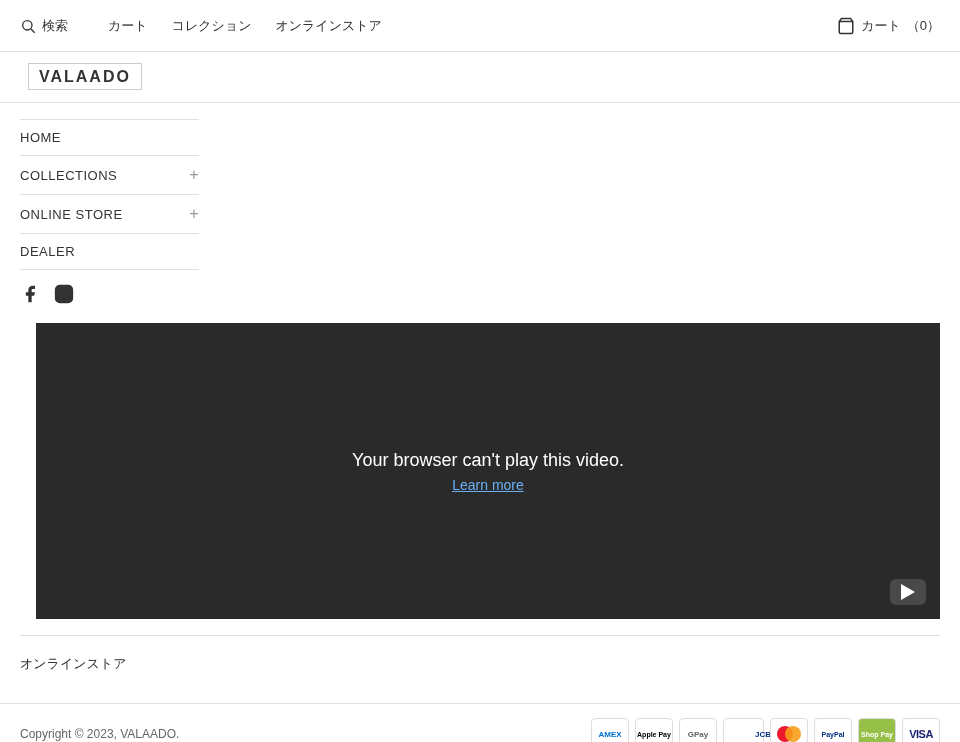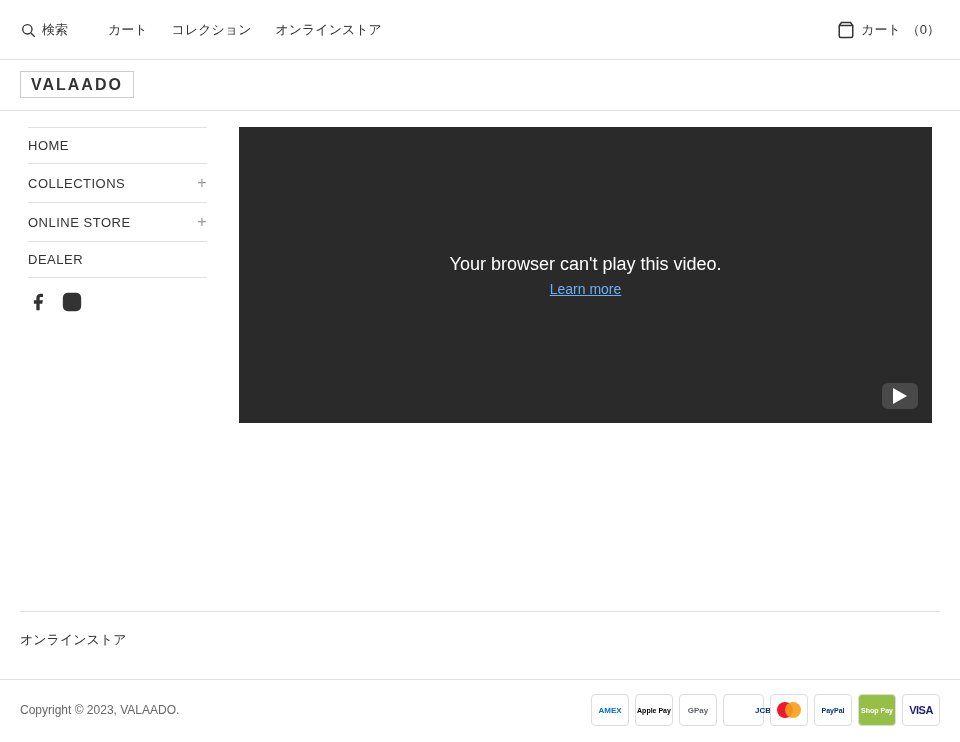--- a/index.html
+++ b/index.html
@@ -4,21 +4,21 @@
   <style>
     * { box-sizing: border-box; margin: 0; padding: 0; }
     body { font-family: Arial, sans-serif; font-size: 13px; color: #333; background: #fff; }
 
     
     .top-nav {
       display: flex;
       align-items: center;
       padding: 8px 20px;
       border-bottom: 1px solid #e0e0e0;
-      height: 60px;
+      height: 52px;
     }
     .top-nav-search {
       display: flex;
       align-items: center;
       gap: 6px;
       cursor: pointer;
     }
     .top-nav-links {
       display: flex;
       gap: 24px;
@@ -32,38 +32,39 @@
     .top-nav-cart {
       margin-left: auto;
       display: flex;
       align-items: center;
       gap: 6px;
       cursor: pointer;
     }
 
     
     .logo-bar {
-      padding: 16px 20px;
+      padding: 16px 28px;
       border-bottom: 1px solid #e0e0e0;
     }
     .logo-bar a {
       font-size: 16px;
       font-weight: bold;
       text-decoration: none;
       color: #333;
       letter-spacing: 2px;
       border: 1px solid #ccc;
       padding: 4px 10px;
     }
 
     
     .main-layout {
       display: flex;
-      padding: 0 28px;
+      padding: 0 20px;
       min-height: 500px;
+      flex-direction: column;
     }
 
     
     .sidebar {
       width: 195px;
       flex-shrink: 0;
       padding-top: 16px;
       padding-right: 16px;
     }
     .sidebar-item {

